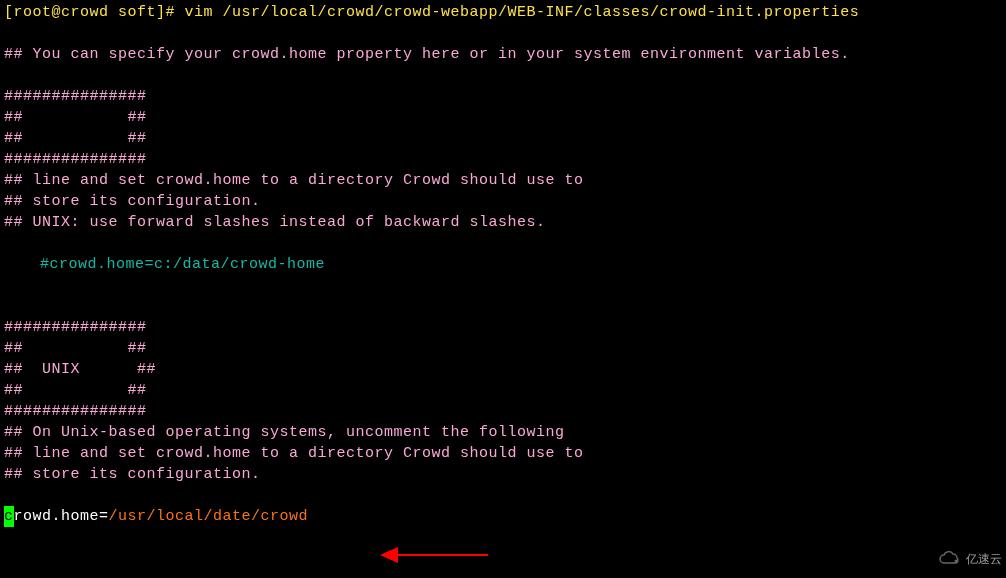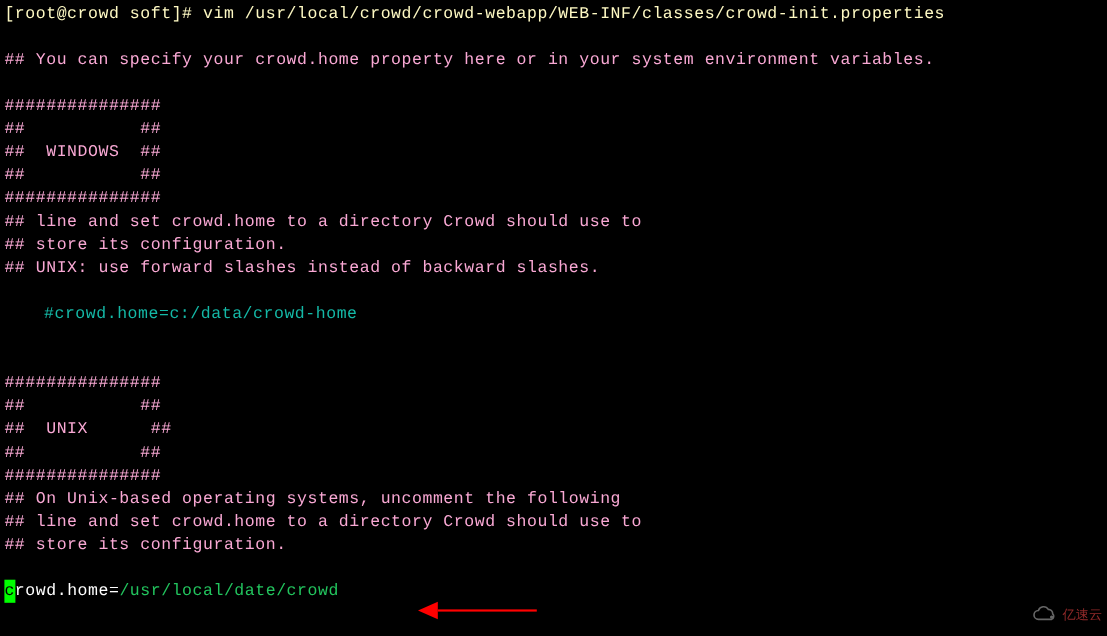--- a/index.html
+++ b/index.html
@@ -16,25 +16,25 @@
       width: 1006px;
       height: 578px;
       overflow: hidden;
       position: relative;
       padding: 2px 4px;
     }
     .line {
       white-space: pre;
       letter-spacing: 0.5px;
     }
-    .prompt-white { color: #fef9c3; }
+    .prompt-white { color: #fde047; }
     .comment-blue { color: #f9a8d4; }
     .comment-cyan { color: #14b8a6; margin-left: 36px; }
     .prop-key { color: #ffffff; text-align: center; }
-    .prop-value { color: #22c55e; }
+    .prop-value { color: #f97316; }
     .cursor {
       background: #00ff00;
       color: #000;
       display: inline-block;
     }
     .arrow-overlay {
       position: absolute;
       left: 380px;
       top: 550px;
       pointer-events: none;
@@ -57,21 +57,21 @@
       border-top: 8px solid transparent;
       border-bottom: 8px solid transparent;
     }
     .watermark {
       position: absolute;
       right: 4px;
       bottom: 4px;
       height: 30px;
       width: 80px;
       opacity: 0.6;
-      color: #ef4444;
+      color: #ffffff;
       font-family: sans-serif;
       font-size: 12px;
       display: flex;
       align-items: center;
       justify-content: flex-end;
       gap: 4px;
     }
     .watermark svg {
       width: 24px;
       height: 18px;
@@ -81,21 +81,20 @@
 <body>
 
 <div class="terminal">
   <div class="line prompt-white">[root@crowd soft]# vim /usr/local/crowd/crowd-webapp/WEB-INF/classes/crowd-init.properties</div>
   <div class="line">&nbsp;</div>
   <div class="line comment-blue">## You can specify your crowd.home property here or in your system environment variables.</div>
   <div class="line">&nbsp;</div>
 
   <div class="line comment-blue">###############</div>
   <div class="line comment-blue">##           ##</div>
-  <div class="line comment-blue">##  WINDOWS  ##</div>
   <div class="line comment-blue">##           ##</div>
   <div class="line comment-blue">###############</div>
   <div class="line comment-blue">## line and set crowd.home to a directory Crowd should use to</div>
   <div class="line comment-blue">## store its configuration.</div>
   <div class="line comment-blue">## UNIX: use forward slashes instead of backward slashes.</div>
   <div class="line">&nbsp;</div>
   <div class="line comment-cyan">#crowd.home=c:/data/crowd-home</div>
   <div class="line">&nbsp;</div>
   <div class="line">&nbsp;</div>
 

